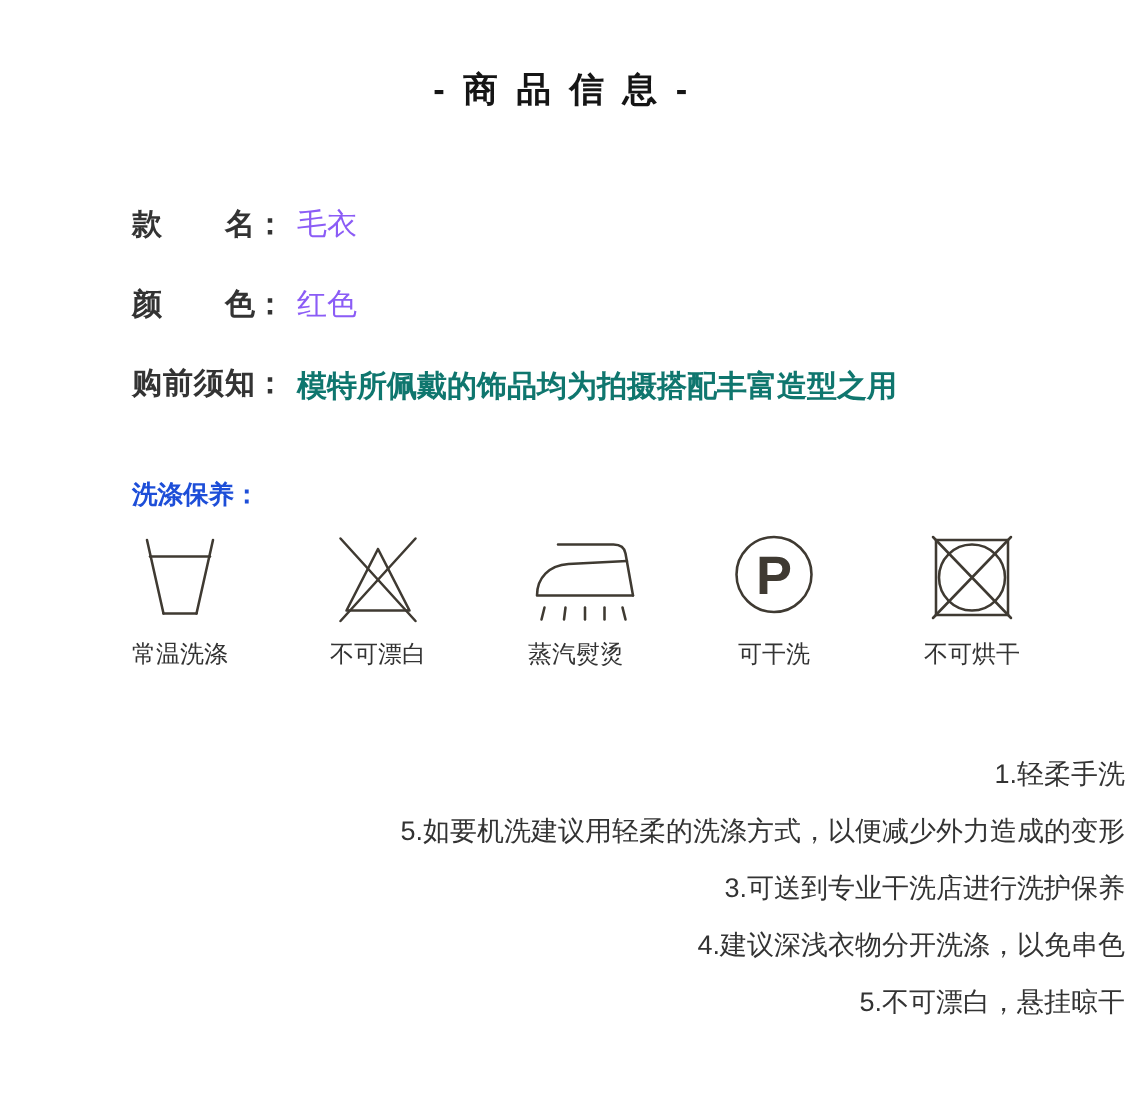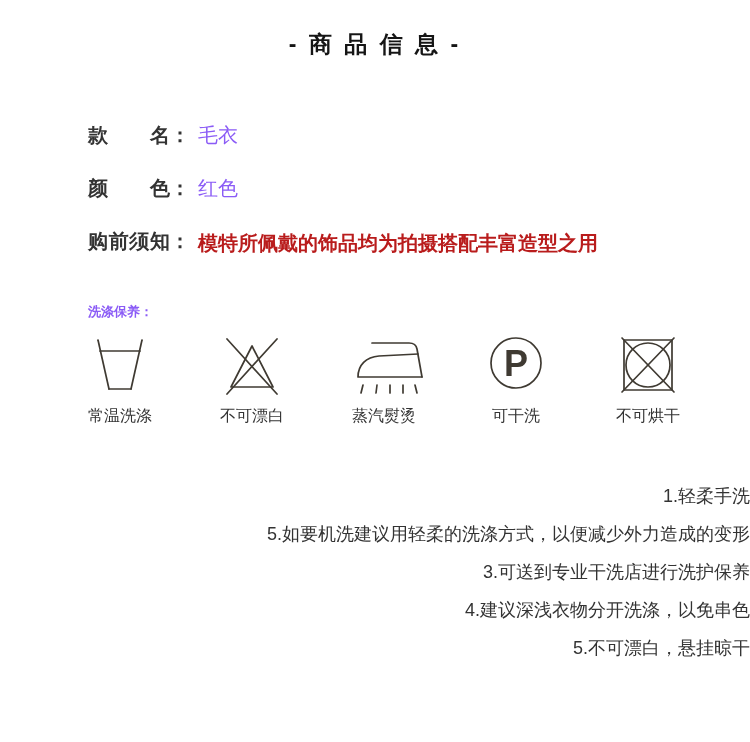--- a/index.html
+++ b/index.html
@@ -6,21 +6,21 @@
   .page{
     position:relative;
     width:750px;height:742px;
     background:#ffffff;
     font-family:"Liberation Sans","DejaVu Sans",sans-serif;
     color:#333333;
     overflow:hidden;
   }
   .title{
     margin:0;
-    padding-top:29px;
+    padding-top:44px;
     text-align:center;
     font-size:23px;
     font-weight:700;
     letter-spacing:3px;
     color:#151515;
   }
   .fields{margin:63px 4px 0 88px;}
   .field-row{display:flex;align-items:flex-start;font-size:20px;line-height:24px;}
   .field-row + .field-row{margin-top:29px;}
   .lab{
@@ -28,26 +28,26 @@
     width:82px;
     font-weight:700;
     color:#333333;
     text-align:justify;
     text-align-last:justify;
   }
   .colon{font-weight:700;color:#333333;}
   .val{margin-left:8px;color:#8b5cf6;}
   .notice{margin-top:46px;}
   .notice-text{margin-left:8px;line-height:28px;}
-  .notice-line{color:#b91c1c;font-weight:700;}
+  .notice-line{color:#0f766e;font-weight:700;}
   .care-heading{
     margin:46px 0 0 88px;
-    font-size:13px;
+    font-size:17px;
     font-weight:700;
-    color:#8b5cf6;
+    color:#1d4ed8;
   }
   .icons-row{
     display:flex;
     margin:12px 0 0 54px;
     width:660px;
   }
   .icon-col{
     width:132px;
     display:flex;
     flex-direction:column;

